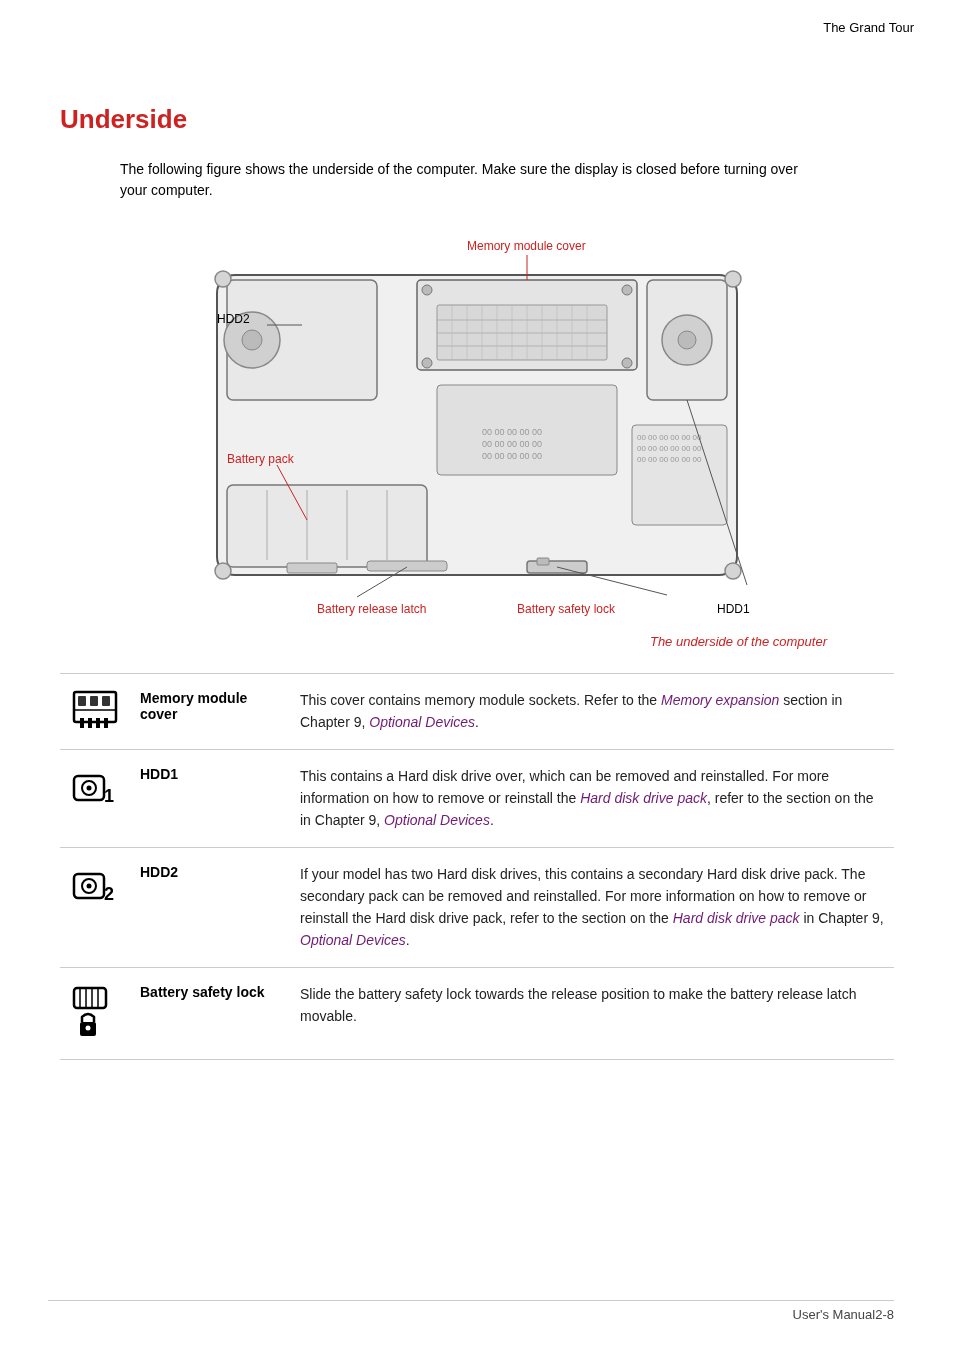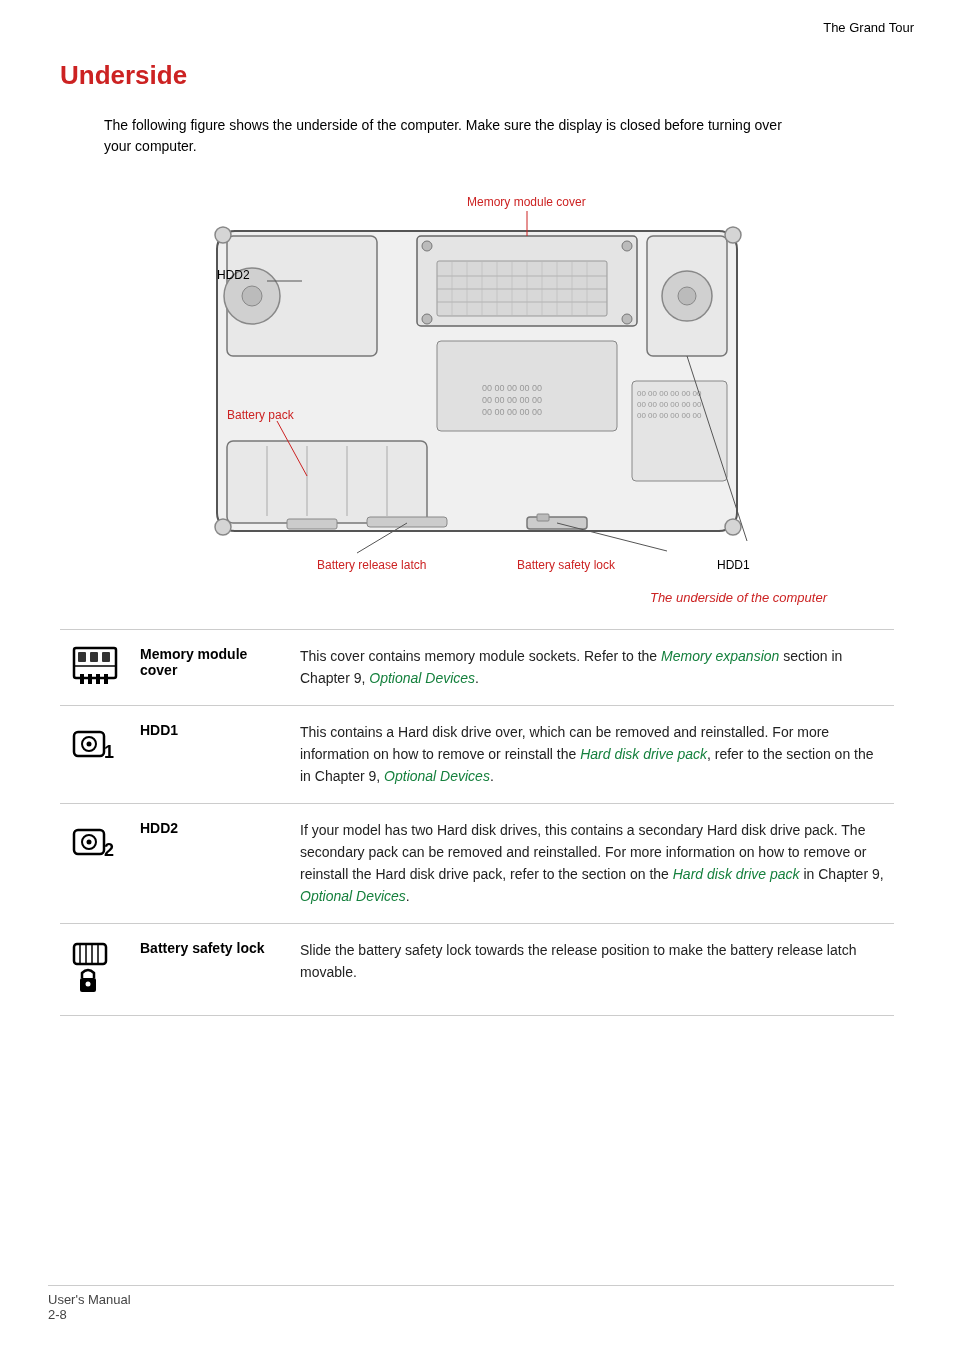--- a/index.html
+++ b/index.html
@@ -20,23 +20,24 @@
       color: #000000;
     }
     .page-content {
       padding: 60px 60px 60px 60px;
     }
     .page-title {
       font-size: 26px;
       font-weight: bold;
       color: #cc2222;
       margin-bottom: 24px;
+      margin-top: 44px;
     }
     .intro-text {
-      margin-left: 44px;
+      margin-left: 60px;
       margin-bottom: 24px;
       font-size: 14px;
       line-height: 1.5;
       max-width: 680px;
     }
     
     .diagram-container {
       position: relative;
       margin: 0 auto;
       width: 700px;
@@ -80,36 +81,35 @@
       font-weight: bold;
       font-size: 14px;
       padding-left: 20px;
     }
     .feature-desc-cell {
       font-size: 14px;
       line-height: 1.55;
       color: #222;
     }
     .link-blue {
-      color: #15803d;
+      color: #701a75;
       text-decoration: none;
       font-style: italic;
     }
     .footer {
       position: absolute;
       bottom: 30px;
       left: 48px;
       right: 60px;
       display: flex;
-      justify-content: center;
+      justify-content: flex-end;
       font-size: 13px;
       color: #444;
       border-top: 1px solid #ccc;
       padding-top: 6px;
-      flex-direction: column;
     }
     
     .label-red {
       fill: #cc2222;
       font-size: 12px;
       font-family: Arial, sans-serif;
     }
     .label-black {
       fill: #000;
       font-size: 12px;

